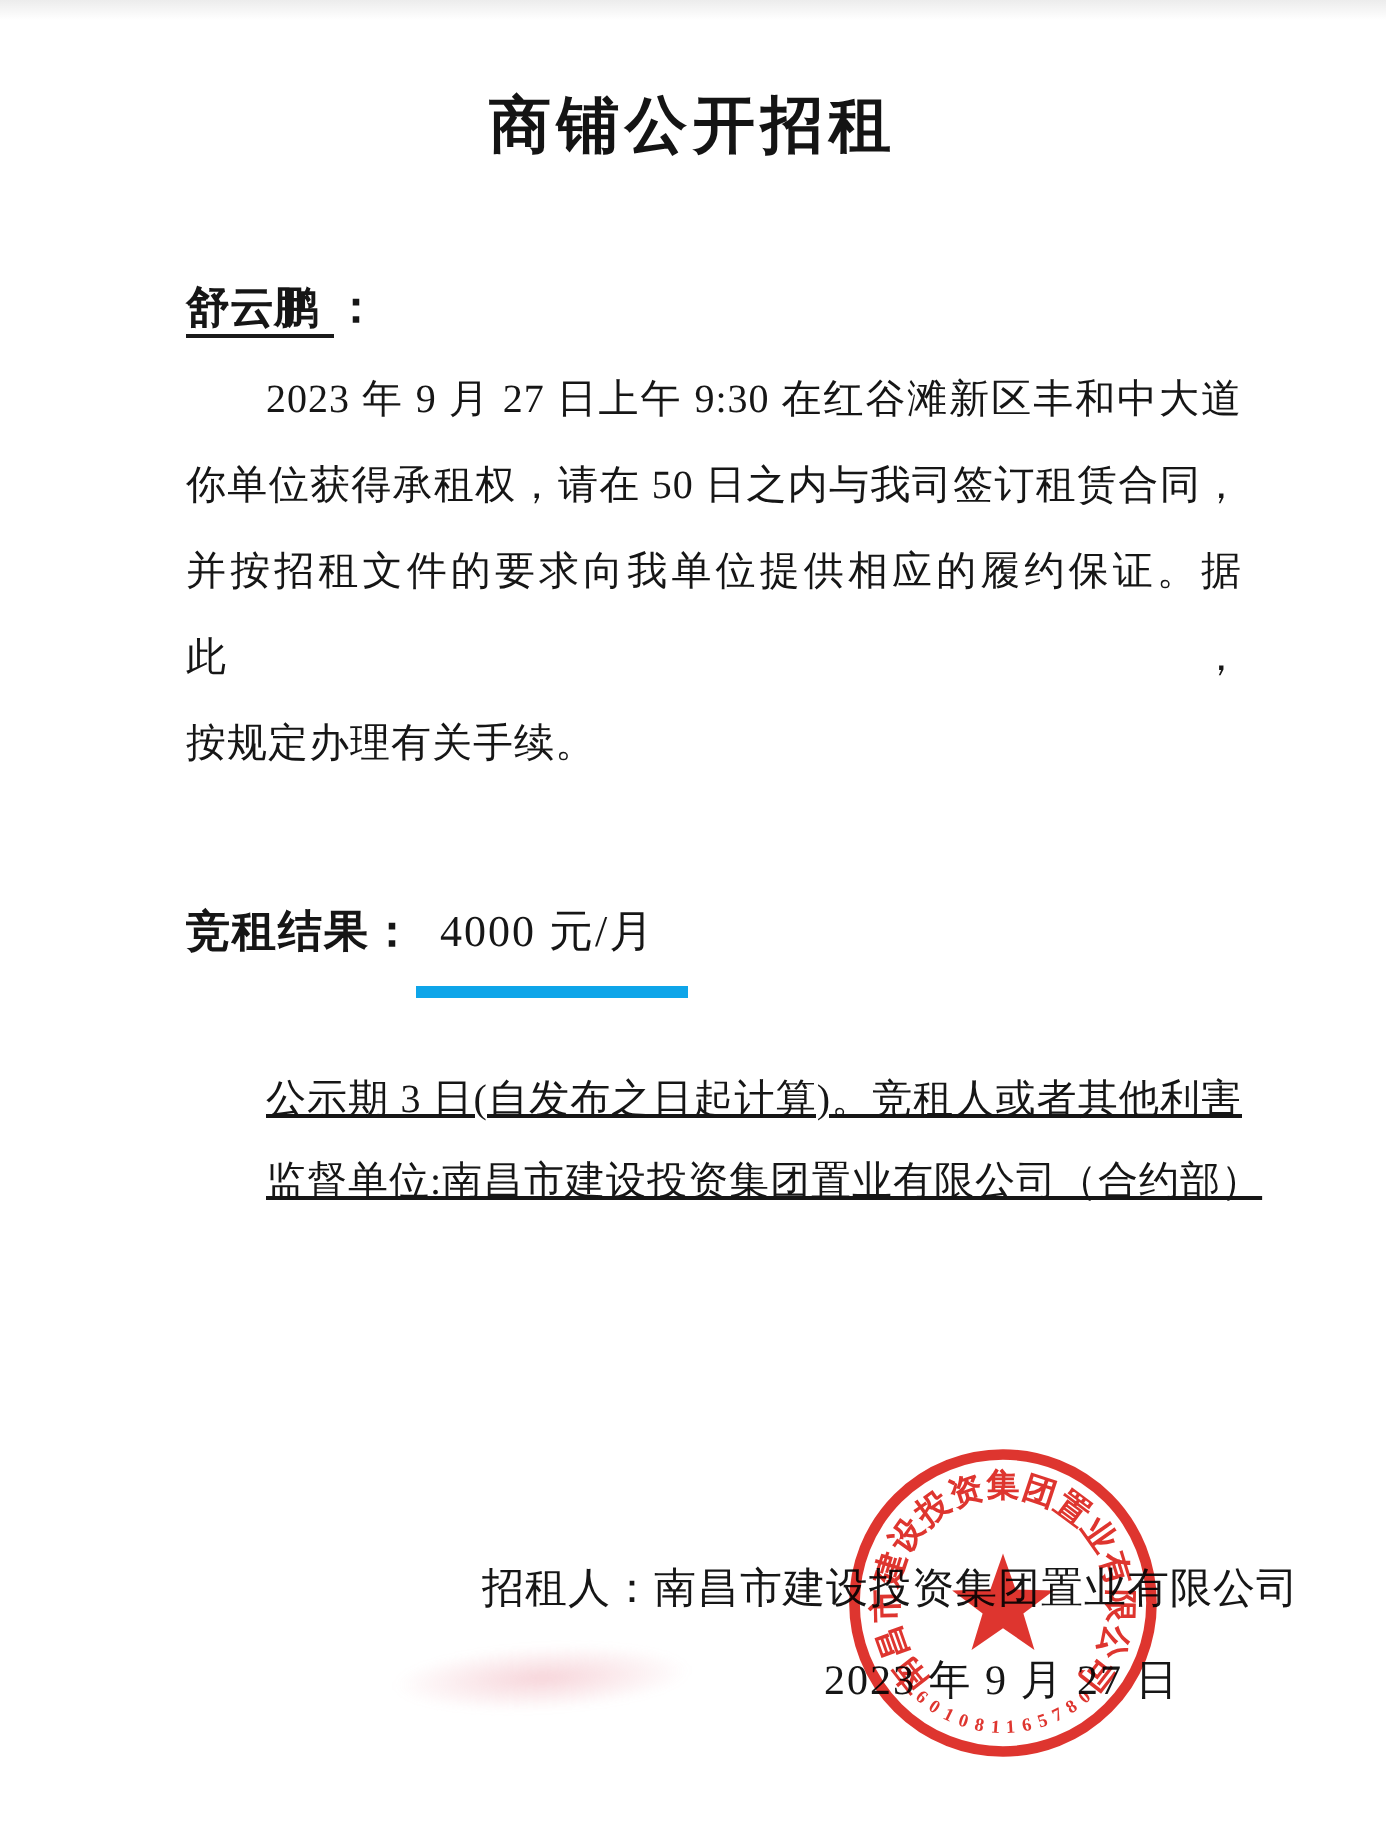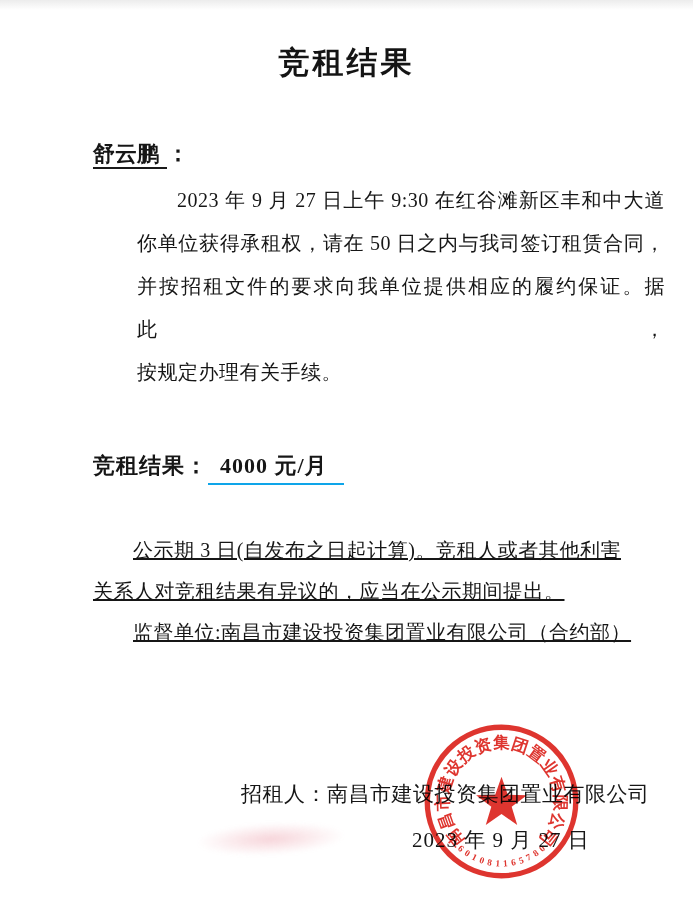--- a/index.html
+++ b/index.html
@@ -33,21 +33,20 @@
     font-size:22px;font-weight:bold;
   }
   .recipient .name{
     border-bottom:2px solid #1a1a1a;
     padding:0 8px 1px 0;
   }
   .para1{
     position:absolute;left:93px;top:179px;width:528px;
     font-size:20px;line-height:43px;
     letter-spacing:.5px;
-    margin-left:44px;
   }
   .block2{
     position:absolute;left:93px;top:530px;width:528px;
     font-size:20px;line-height:41px;
     letter-spacing:.5px;
     text-decoration:underline;
   }
   .bodyline{white-space:nowrap;}
   .jline{text-align:justify;text-align-last:justify;white-space:normal;}
   .indent{text-indent:2em;}
@@ -56,24 +55,23 @@
     text-decoration:underline;
     text-underline-offset:5px;
     text-decoration-thickness:1.5px;
   }
   .result{
     position:absolute;left:93px;top:451px;
     font-size:22px;
   }
   .result-label{font-weight:bold;letter-spacing:1px;}
   .result-value{
-    border-bottom:2px solid #0ea5e9;
-    padding:0 16px 5px 12px;
+    border-bottom:6px solid #0ea5e9;
+    padding:0 16px 15px 12px;
     letter-spacing:1px;
-    font-weight:bold;
   }
   .plainline{white-space:nowrap;}
   .signer{
     position:absolute;left:241px;top:780px;
     font-size:21px;letter-spacing:.5px;
     white-space:nowrap;
   }
   .date{
     position:absolute;left:412px;top:826px;
     font-size:21px;letter-spacing:1px;
@@ -98,21 +96,21 @@
     pointer-events:none;
   }
 </style>
 </head>
 <body>
 
 <div class="page">
 
   <div class="scan-edge-top"></div>
 
-  <h1 class="doc-title">竞租结果</h1>
+  <h1 class="doc-title">商铺公开招租</h1>
 
   <div class="recipient">
     <span class="name">舒云鹏</span><span>：</span>
   </div>
 
   <div class="para1">
     <div class="bodyline jline indent">
       <span>2023 年 9 月 27 日上午 9:30 在红谷滩新区丰和中大道</span><span class="u-seg"></span><span></span>
     </div>
     <div class="bodyline jline">
@@ -127,23 +125,20 @@
   </div>
 
   <div class="result">
     <span class="result-label">竞租结果：</span><span class="result-value">4000 元/月</span>
   </div>
 
   <div class="block2">
     <div class="bodyline jline indent">
       <span>公示期 3 日(自发布之日起计算)。竞租人或者其他利害</span>
     </div>
-    <div class="bodyline">
-      <span>关系人对竞租结果有异议的，应当在公示期间提出。</span>
-    </div>
     <div class="bodyline indent plainline">
       <span>监督单位:南昌市建设投资集团置业有限公司（合约部）</span>
     </div>
   </div>
 
   <div class="signer">招租人：南昌市建设投资集团置业有限公司</div>
 
   <div class="date">2023 年 9 月 27 日</div>
 
   <div class="stamp-residue"></div>

